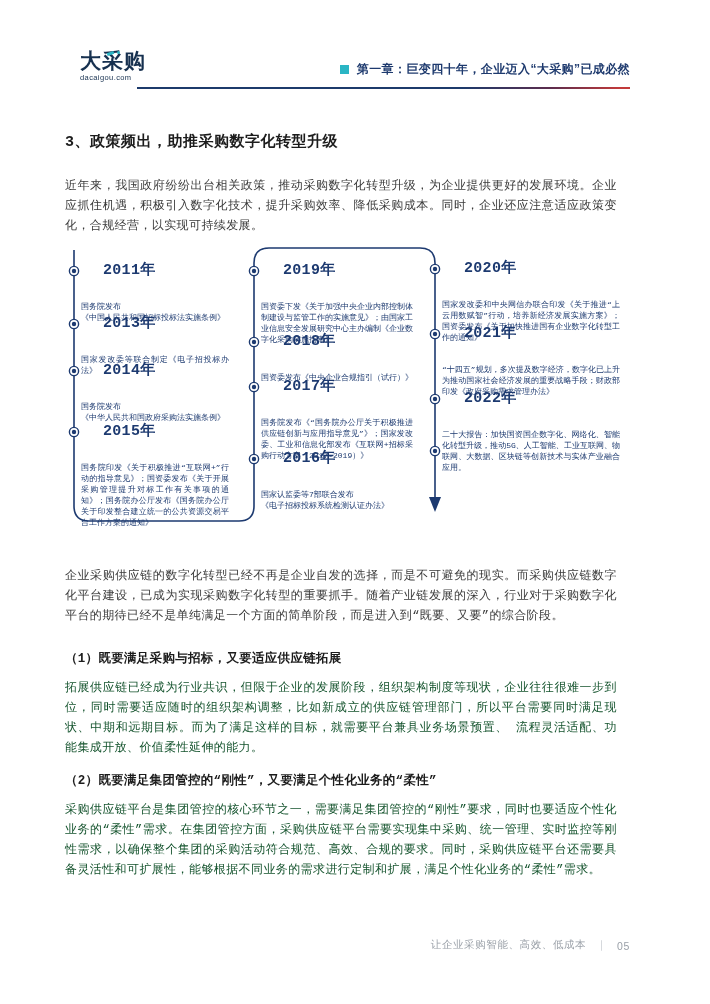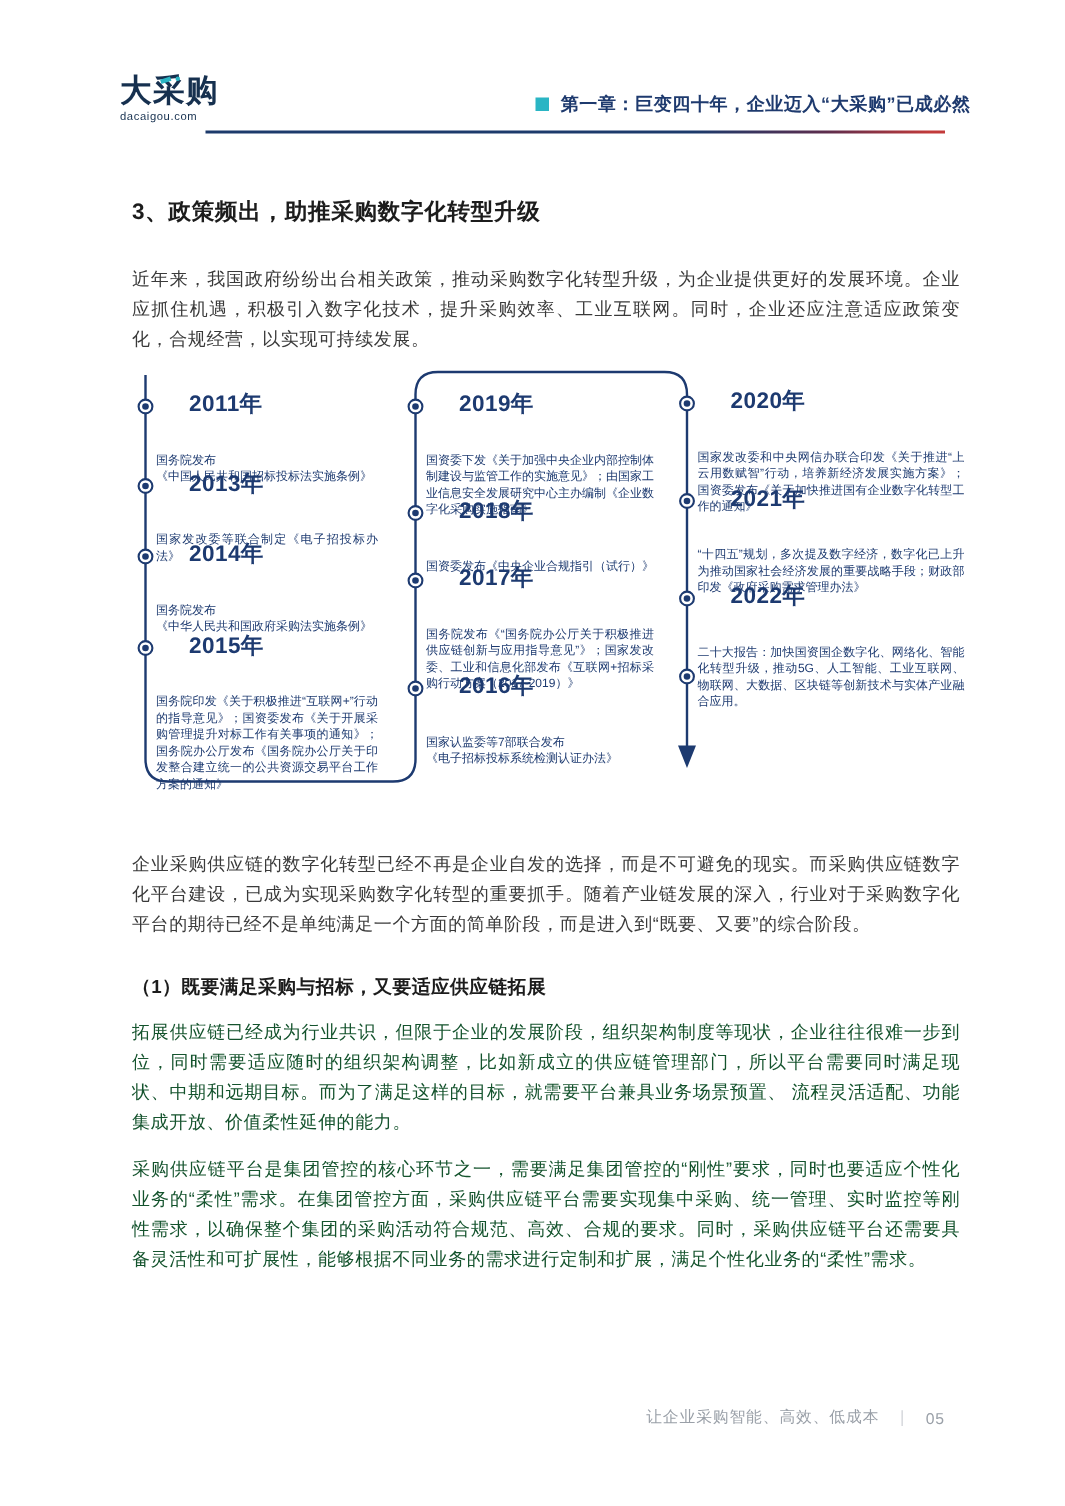--- a/index.html
+++ b/index.html
@@ -8,26 +8,26 @@
   .page { position:relative; width:710px; height:1004px; background:#ffffff; margin:0 auto; overflow:hidden; }
 
   
   .logo { position:absolute; left:80px; top:50px; }
   .logo-cn { position:relative; font-size:21px; font-weight:bold; color:#16304f; letter-spacing:1px; line-height:22px; }
   .logo-accent-a { position:absolute; left:27px; top:2px; width:7px; height:3px; background:#2ab5c4; transform:rotate(-18deg); }
   .logo-accent-b { position:absolute; left:37px; top:1px; width:3px; height:3px; background:#2ab5c4; border-radius:50%; }
   .logo-domain { font-size:7.5px; color:#16304f; letter-spacing:.4px; margin-top:1px; }
   .header-rule { position:absolute; left:137px; top:87px; width:493px; height:2px;
     background:linear-gradient(to right,#1c3a6b 0%,#1c3a6b 66%,#5d2d4d 84%,#c23a3a 98%); }
-  .chapter-row { position:absolute; top:61px; right:63px; display:flex; align-items:center;justify-content:space-between; }
+  .chapter-row { position:absolute; top:61px; right:80px; display:flex; align-items:center;justify-content:space-between; }
   .chapter-square { width:9px; height:9px; background:#2ab5c4; margin-right:8px; flex:0 0 auto; }
   .chapter-title { font-size:12px; font-weight:bold; color:#1e3a6e; letter-spacing:.4px; }
 
   
-  .body-content { position:absolute; left:88px; top:132px; width:552px; }
+  .body-content { position:absolute; left:65px; top:132px; width:552px;font-family:Liberation Mono, monospace; }
   .sec-title { font-size:15px; font-weight:bold; color:#1c1c1c; letter-spacing:.5px; }
   .sec-title.s4 { margin-top:18px; }
   .para { margin-top:25px; font-size:12px; line-height:20px; color:#3a3a3a; text-align:justify; letter-spacing:.4px; }
   .para.tight { margin-top:20px; }
   .sub-title { margin-top:24px; font-size:12.5px; font-weight:bold; color:#1c1c1c; letter-spacing:.3px; }
   .sub-title.second { margin-top:14px; }
   .sub-para { margin-top:11px; font-size:12px; line-height:20px; color:#14532d; text-align:justify; letter-spacing:.4px; }
 
   
   .timeline { position:relative; margin-top:8px; height:302px; }
@@ -55,21 +55,21 @@
   </div>
   <div class="header-rule"></div>
   <div class="chapter-row">
     <span class="chapter-square"></span>
     <span class="chapter-title">第一章：巨变四十年，企业迈入“大采购”已成必然</span>
   </div>
 
   <div class="body-content">
 
     <div class="sec-title">3、政策频出，助推采购数字化转型升级</div>
-    <div class="para">近年来，我国政府纷纷出台相关政策，推动采购数字化转型升级，为企业提供更好的发展环境。企业应抓住机遇，积极引入数字化技术，提升采购效率、工业互联网。同时，企业还应注意适应政策变化，合规经营，以实现可持续发展。</div>
+    <div class="para">近年来，我国政府纷纷出台相关政策，推动采购数字化转型升级，为企业提供更好的发展环境。企业应抓住机遇，积极引入数字化技术，提升采购效率、降低采购成本。同时，企业还应注意适应政策变化，合规经营，以实现可持续发展。</div>
 
     <div class="timeline">
       <svg class="tl-svg" width="560" height="302" viewBox="0 0 560 302">
         <path d="M9,6 L9,262 Q9,277 24,277 L174,277 Q189,277 189,262 L189,19 Q189,4 204,4 L355,4 Q370,4 370,19 L370,254" fill="none" stroke="#1d3a70" stroke-width="1.6"></path>
         <polygon points="364,253 376,253 370,268" fill="#1d3a70"></polygon>
         <g>
           <circle cx="9" cy="27" r="4.6" fill="#ffffff" stroke="#1d3a70" stroke-width="1.4"></circle>
             <circle cx="9" cy="27" r="2.2" fill="#1d3a70"></circle>
           <circle cx="9" cy="80" r="4.6" fill="#ffffff" stroke="#1d3a70" stroke-width="1.4"></circle>
             <circle cx="9" cy="80" r="2.2" fill="#1d3a70"></circle>
@@ -145,20 +145,21 @@
         <div class="tl-year">2022年</div>
         <div class="tl-desc">二十大报告：加快国资国企数字化、网络化、智能化转型升级，推动5G、人工智能、工业互联网、物联网、大数据、区块链等创新技术与实体产业融合应用。</div>
       </div>
     </div>
 
     <div class="para tight">企业采购供应链的数字化转型已经不再是企业自发的选择，而是不可避免的现实。而采购供应链数字化平台建设，已成为实现采购数字化转型的重要抓手。随着产业链发展的深入，行业对于采购数字化平台的期待已经不是单纯满足一个方面的简单阶段，而是进入到“既要、又要”的综合阶段。</div>
 
     <div class="sub-title">（1）既要满足采购与招标，又要适应供应链拓展</div>
     <div class="sub-para">拓展供应链已经成为行业共识，但限于企业的发展阶段，组织架构制度等现状，企业往往很难一步到位，同时需要适应随时的组织架构调整，比如新成立的供应链管理部门，所以平台需要同时满足现状、中期和远期目标。而为了满足这样的目标，就需要平台兼具业务场景预置、 流程灵活适配、功能集成开放、价值柔性延伸的能力。</div>
 
+    <div class="sub-title second">（2）既要满足集团管控的“刚性”，又要满足个性化业务的“柔性”</div>
     <div class="sub-para">采购供应链平台是集团管控的核心环节之一，需要满足集团管控的“刚性”要求，同时也要适应个性化业务的“柔性”需求。在集团管控方面，采购供应链平台需要实现集中采购、统一管理、实时监控等刚性需求，以确保整个集团的采购活动符合规范、高效、合规的要求。同时，采购供应链平台还需要具备灵活性和可扩展性，能够根据不同业务的需求进行定制和扩展，满足个性化业务的“柔性”需求。</div>
 
   </div>
 
   <div class="footer">
     <span>让企业采购智能、高效、低成本</span>
     <span class="footer-sep">｜</span>
     <span>05</span>
   </div>
 

